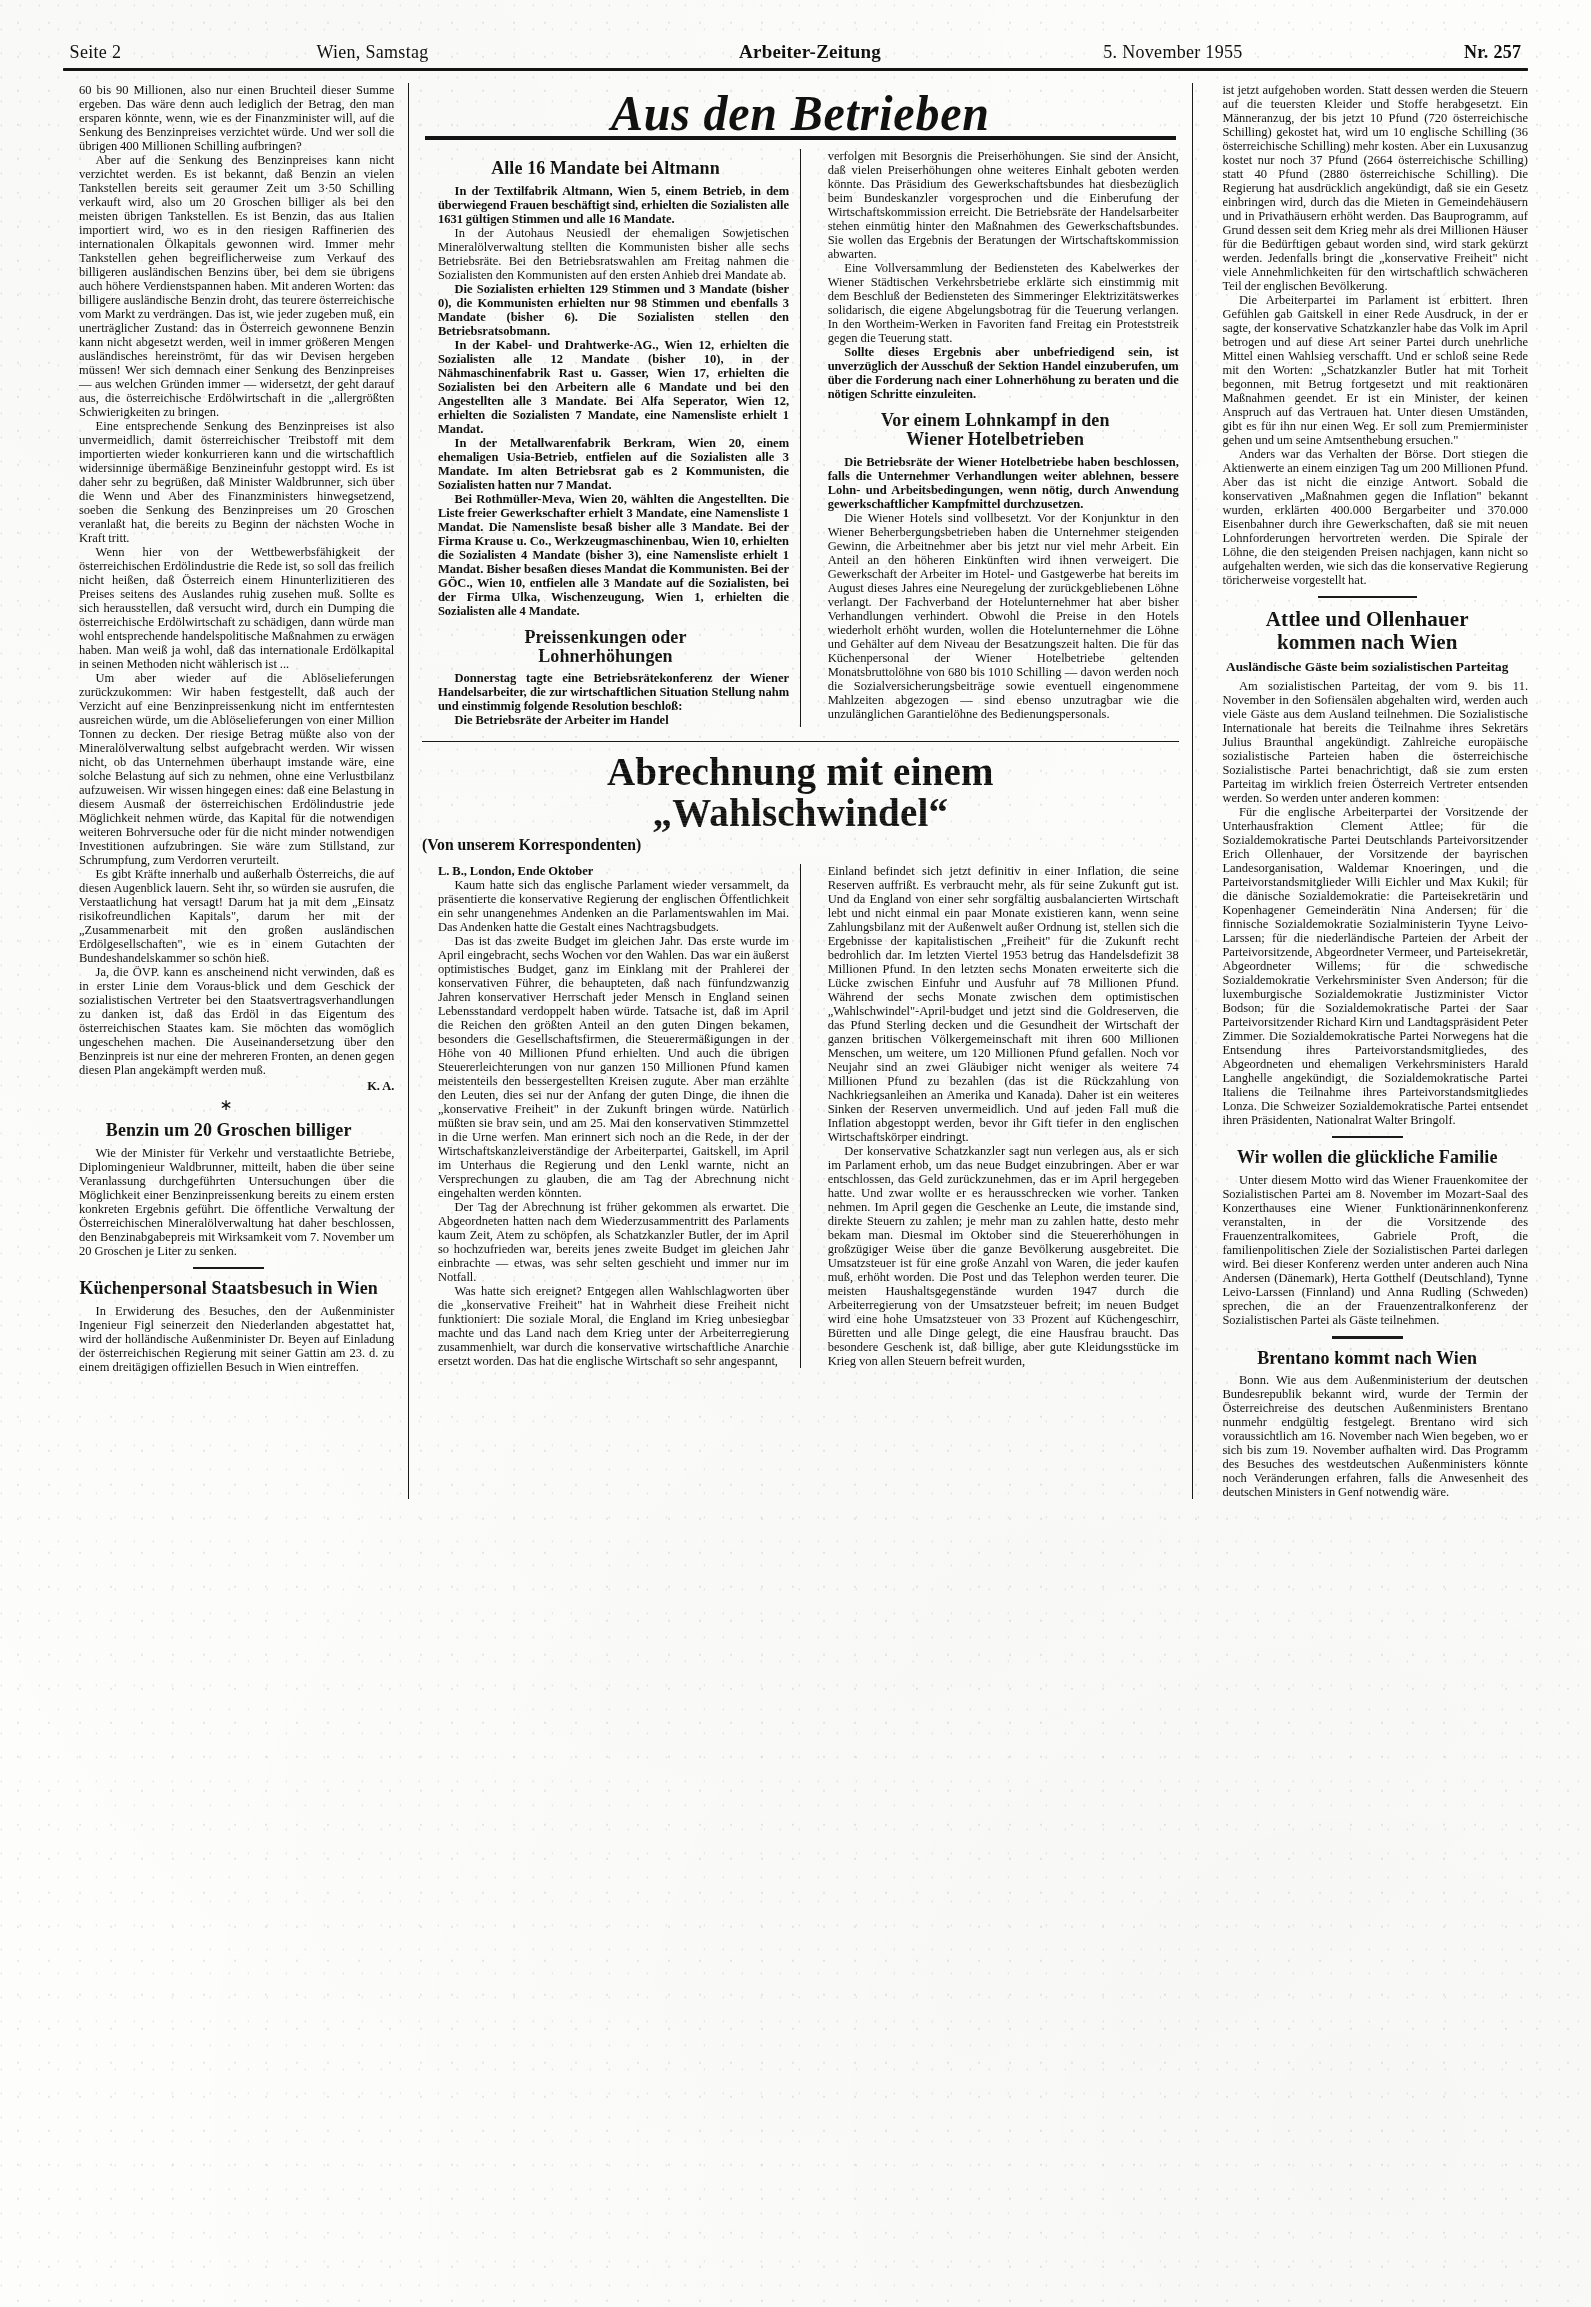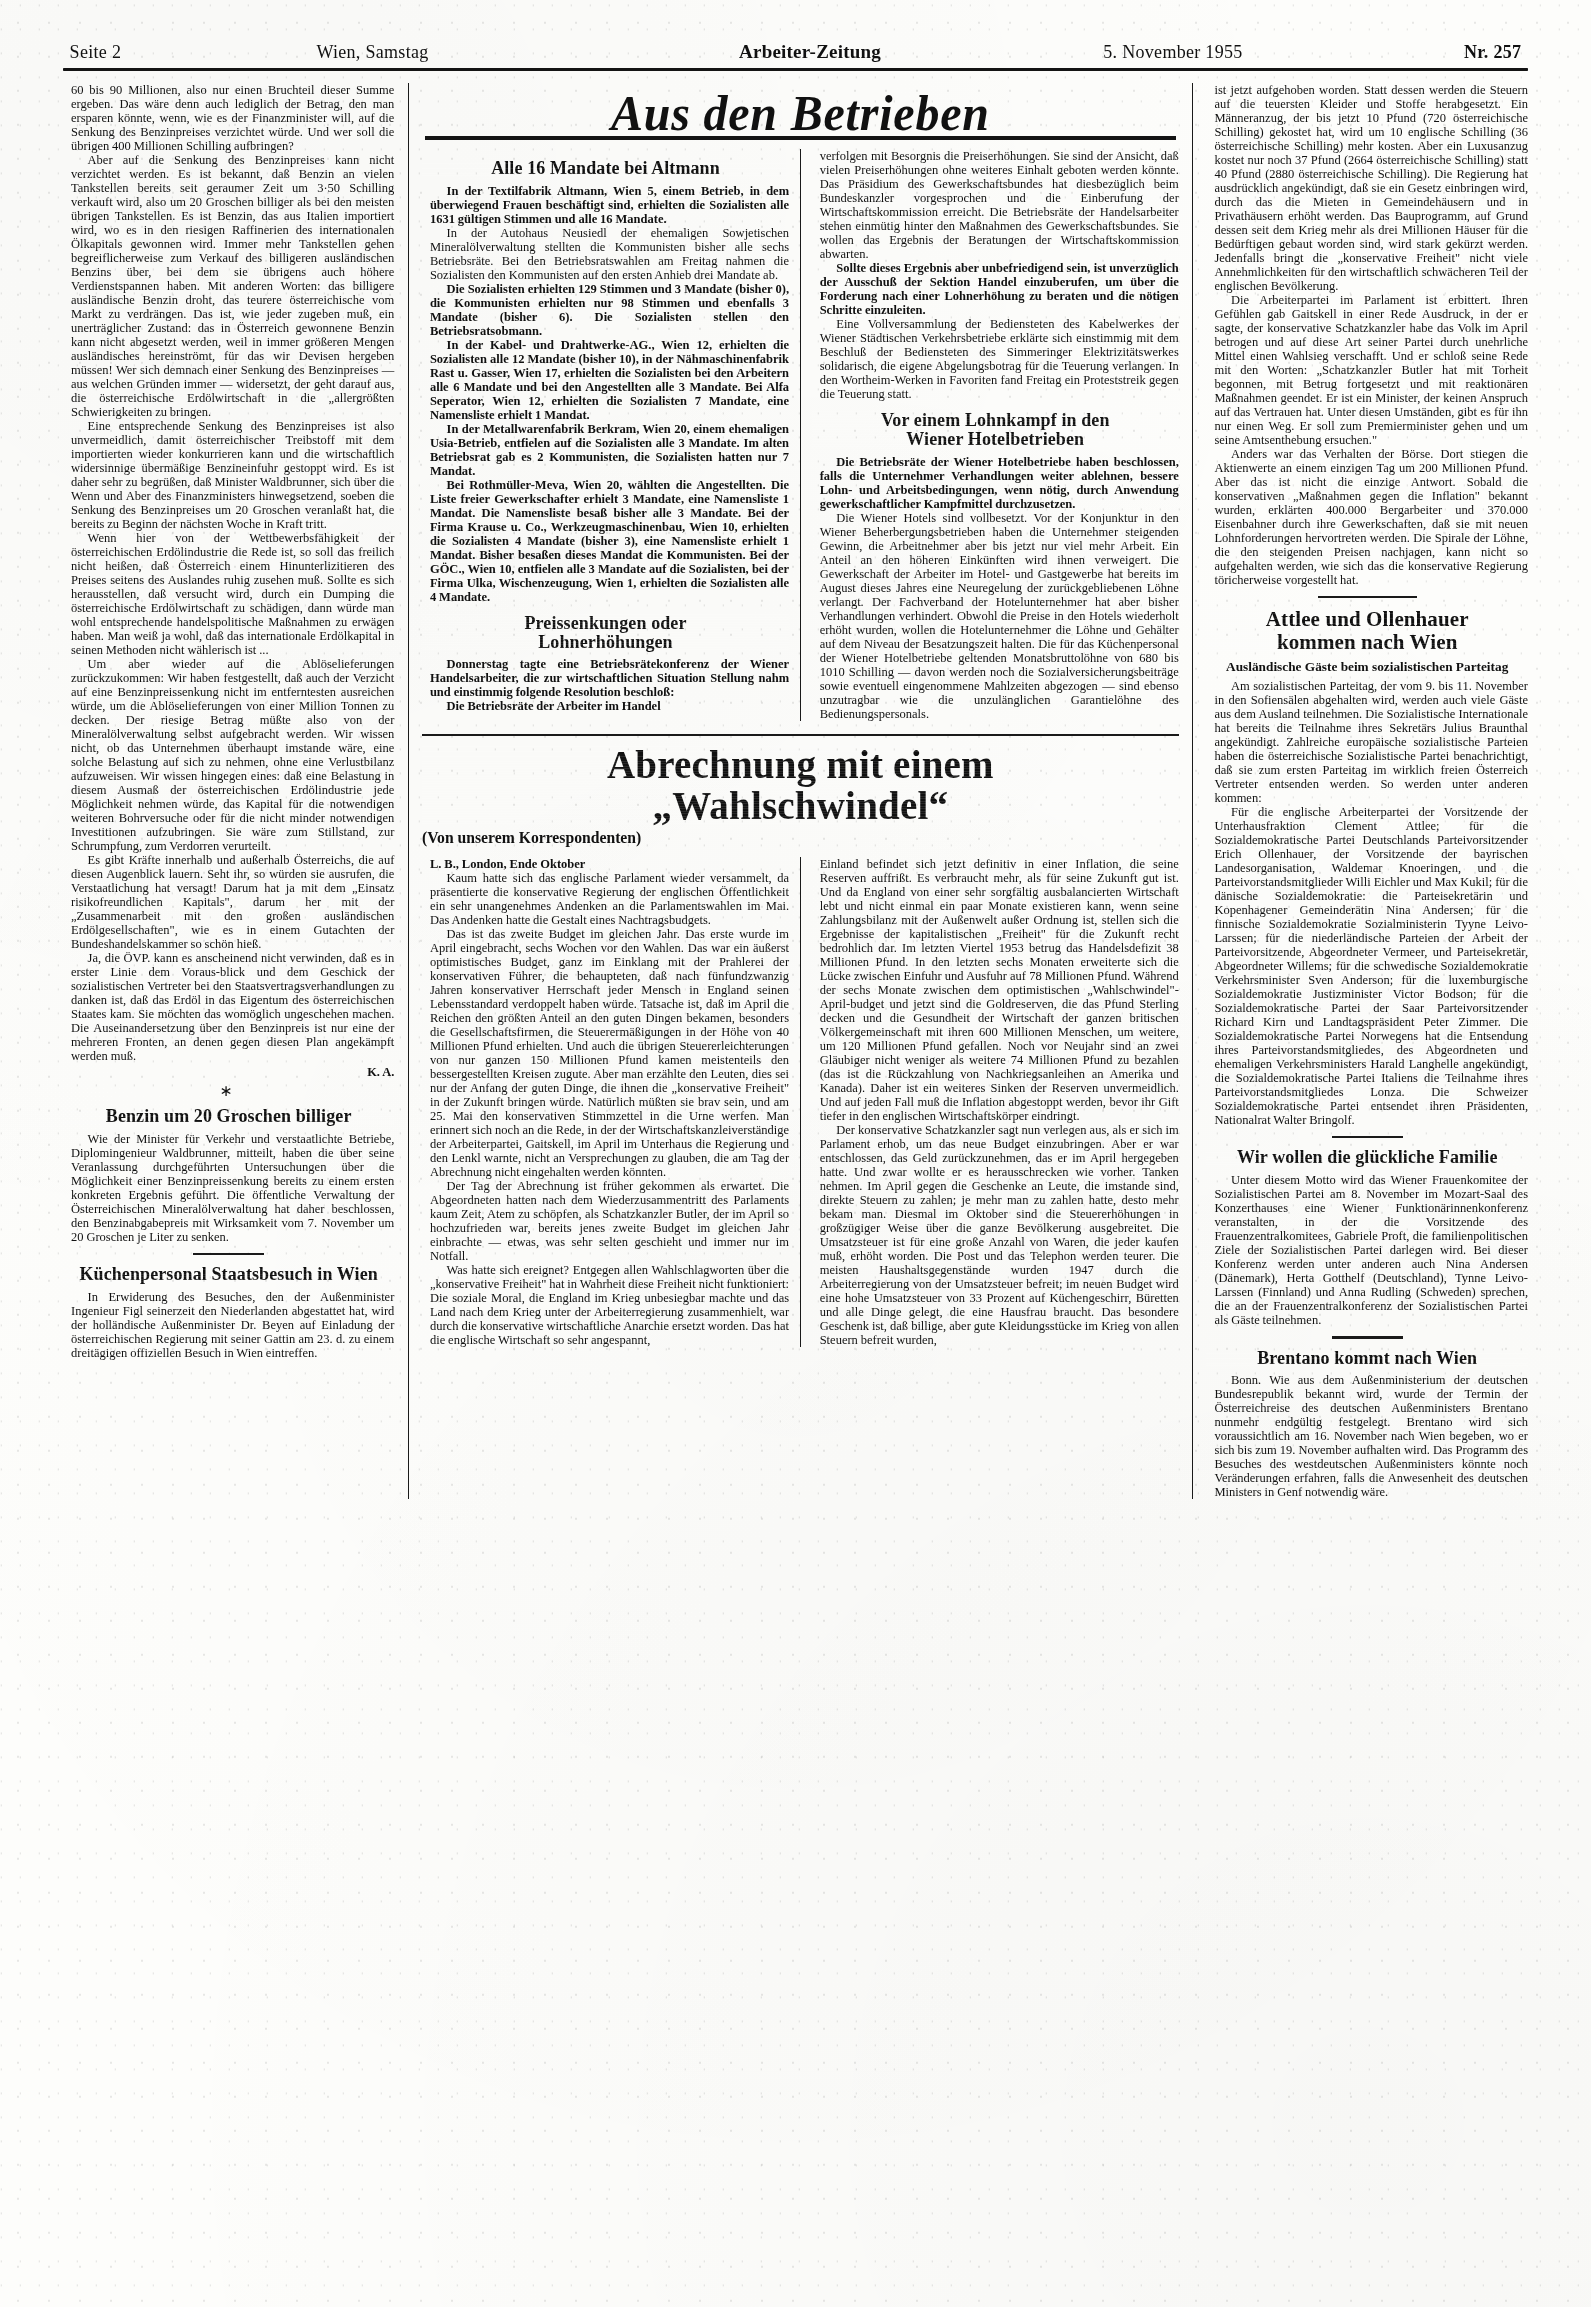--- a/index.html
+++ b/index.html
@@ -53,21 +53,21 @@
   .col.c2{width:779px;padding:0 13.3px;border-left:1.7px solid #1a1a1a;border-right:1.7px solid #1a1a1a;}
   .col.c3{width:331px;padding-left:13.3px;}
 
   
   .split2{display:flex;}
   .split2 .s{width:50%;}
   .split2 .s.left{padding-right:10.8px;border-right:1.7px solid #1a1a1a;}
   .split2 .s.right{padding-left:10.8px;}
 
   p.body{
-    margin:0 0 0 8px;
+    margin:0 0 0 16px;
     font-size:12.5px;
     line-height:14px;
     text-align:justify;
     text-indent:16.6px;
     hyphens:auto;
     -webkit-hyphens:auto;
     word-spacing:-0.2px;
   }
   p.body.noind{text-indent:0;}
   p.body + p.body{margin-top:0;}
@@ -185,22 +185,22 @@
             <h2 class="hl hl-sm ink">
               <span>Preissenkungen oder</span><br>
               <span>Lohnerhöhungen</span>
             </h2>
             <p class="body bold">Donnerstag tagte eine Betriebsrätekonferenz der Wiener Handelsarbeiter, die zur wirtschaftlichen Situation Stellung nahm und einstimmig folgende Resolution beschloß:</p>
             <p class="body bold">Die Betriebsräte der Arbeiter im Handel</p>
           </div>
 
           <div class="s right">
             <p class="body noind">verfolgen mit Besorgnis die Preiserhöhungen. Sie sind der Ansicht, daß vielen Preiserhöhungen ohne weiteres Einhalt geboten werden könnte. Das Präsidium des Gewerkschaftsbundes hat diesbezüglich beim Bundeskanzler vorgesprochen und die Einberufung der Wirtschaftskommission erreicht. Die Betriebsräte der Handelsarbeiter stehen einmütig hinter den Maßnahmen des Gewerkschaftsbundes. Sie wollen das Ergebnis der Beratungen der Wirtschaftskommission abwarten.</p>
+            <p class="body">Eine Vollversammlung der Bediensteten des Kabelwerkes der Wiener Städtischen Verkehrsbetriebe erklärte sich einstimmig mit dem Beschluß der Bediensteten des Simmeringer Elektrizitätswerkes solidarisch, die eigene Abgelungsbotrag für die Teuerung verlangen. In den Wortheim-Werken in Favoriten fand Freitag ein Proteststreik gegen die Teuerung statt.</p>
             <p class="body bold">Sollte dieses Ergebnis aber unbefriedigend sein, ist unverzüglich der Ausschuß der Sektion Handel einzuberufen, um über die Forderung nach einer Lohnerhöhung zu beraten und die nötigen Schritte einzuleiten.</p>
-            <p class="body">Eine Vollversammlung der Bediensteten des Kabelwerkes der Wiener Städtischen Verkehrsbetriebe erklärte sich einstimmig mit dem Beschluß der Bediensteten des Simmeringer Elektrizitätswerkes solidarisch, die eigene Abgelungsbotrag für die Teuerung verlangen. In den Wortheim-Werken in Favoriten fand Freitag ein Proteststreik gegen die Teuerung statt.</p>
 
             <h2 class="hl hl-sm ink">
               <span>Vor einem Lohnkampf in den</span><br>
               <span>Wiener Hotelbetrieben</span>
             </h2>
             <p class="body bold">Die Betriebsräte der Wiener Hotelbetriebe haben beschlossen, falls die Unternehmer Verhandlungen weiter ablehnen, bessere Lohn- und Arbeitsbedingungen, wenn nötig, durch Anwendung gewerkschaftlicher Kampfmittel durchzusetzen.</p>
             <p class="body">Die Wiener Hotels sind vollbesetzt. Vor der Konjunktur in den Wiener Beherbergungsbetrieben haben die Unternehmer steigenden Gewinn, die Arbeitnehmer aber bis jetzt nur viel mehr Arbeit. Ein Anteil an den höheren Einkünften wird ihnen verweigert. Die Gewerkschaft der Arbeiter im Hotel- und Gastgewerbe hat bereits im August dieses Jahres eine Neuregelung der zurückgebliebenen Löhne verlangt. Der Fachverband der Hotelunternehmer hat aber bisher Verhandlungen verhindert. Obwohl die Preise in den Hotels wiederholt erhöht wurden, wollen die Hotelunternehmer die Löhne und Gehälter auf dem Niveau der Besatzungszeit halten. Die für das Küchenpersonal der Wiener Hotelbetriebe geltenden Monatsbruttolöhne von 680 bis 1010 Schilling — davon werden noch die Sozialversicherungsbeiträge sowie eventuell eingenommene Mahlzeiten abgezogen — sind ebenso unzutragbar wie die unzulänglichen Garantielöhne des Bedienungspersonals.</p>
           </div>
         </div>
 

